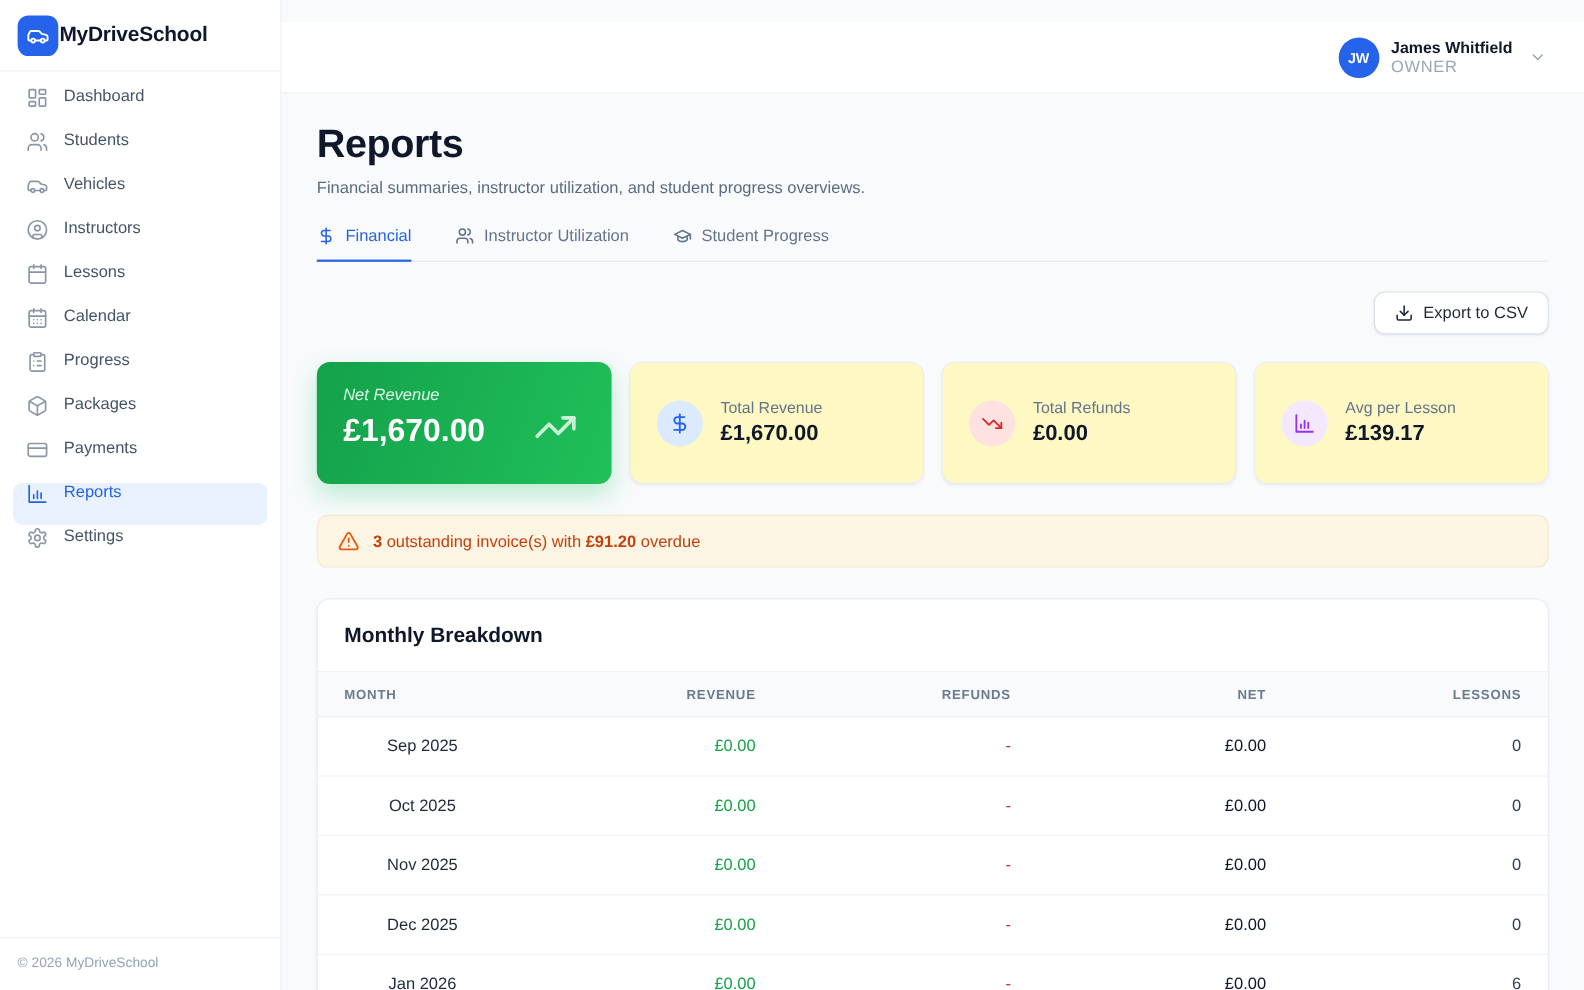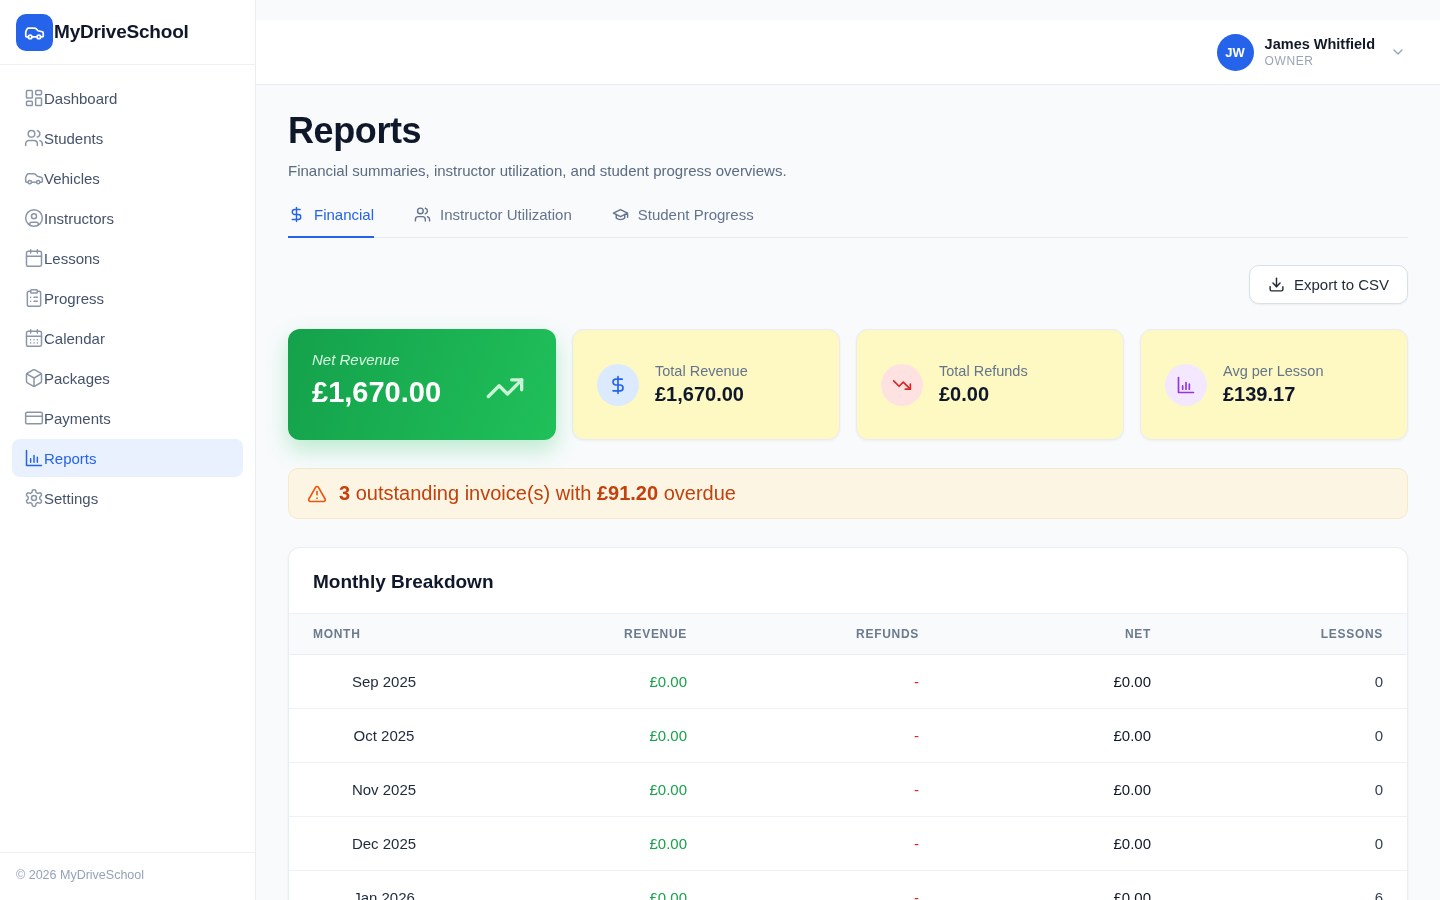--- a/index.html
+++ b/index.html
@@ -25,21 +25,21 @@
   }
   .logo-badge {
     width: 37px; height: 37px; border-radius: 10px; background: #2563eb;
     display: flex; align-items: center; justify-content: center;
     color: #ffffff;
   }
   .brand-name { font-size: 19px; font-weight: 800; color: #0f172a; letter-spacing: -0.2px; }
   .nav { padding: 14px 12px 0 12px; display: flex; flex-direction: column; gap: 2px; }
   .nav-item {
     height: 38px; border-radius: 8px; padding: 0 12px;
-    display: flex; align-items: center; 
+    display: flex; gap: 14px;
     font-size: 15px; color: #45536a; cursor: pointer;
   }
   .nav-item .nav-icon { color: #8a96a8; width: 20px; height: 20px; }
   .nav-item.active { background: #e9f1fe; color: #2563eb; }
   .nav-item.active .nav-icon { color: #2563eb; }
   .sidebar-footer {
     margin-top: auto; border-top: 1px solid #edf1f5;
     padding: 15px 16px 18px 16px; font-size: 12.5px; color: #94a3b8;
   }
 
@@ -51,21 +51,21 @@
     padding: 0 34px; flex-shrink: 0;
   }
   .user-chip { display: flex; align-items: center; gap: 11px; cursor: pointer; }
   .avatar {
     width: 37px; height: 37px; border-radius: 50%; background: #2563eb;
     color: #fff; font-size: 13px; font-weight: 700;
     display: flex; align-items: center; justify-content: center;
   }
   .user-meta { display: flex; flex-direction: column; }
   .user-name { font-size: 14.5px; font-weight: 700; color: #111827; line-height: 18px; }
-  .user-role { font-size: 12px; color: #9aa5b4; letter-spacing: 0.6px; line-height: 16px; }
+  .user-role { font-size: 15px; color: #9aa5b4; letter-spacing: 0.6px; line-height: 16px; }
   .chevron { color: #94a3b8; margin-left: 4px; }
 
   .content { padding: 25px 32px; overflow: hidden; }
   .page-title { font-size: 36px; font-weight: 800; color: #0f172a; letter-spacing: -0.4px; }
   .page-subtitle { margin-top: 10px; font-size: 15px; color: #5b6b80; }
 
   
   .tabs {
     margin-top: 27px; display: flex; gap: 40px;
     border-bottom: 1px solid #e5eaf0;
@@ -112,21 +112,21 @@
   .stat-icon.red    { background: #fee2e2; color: #dc2626; }
   .stat-icon.purple { background: #f3e8ff; color: #9333ea; }
   .stat-label { font-size: 14.5px; color: #64748b; }
   .stat-value { margin-top: 4px; font-size: 20px; font-weight: 700; color: #0f172a; }
 
   
   .alert {
     margin-top: 28px; background: #fdf5e4; border: 1px solid #f5e9cc;
     border-radius: 10px; padding: 13px 18px;
     display: flex; align-items: center; gap: 12px;
-    font-size: 20px; color: #c2410c;
+    font-size: 15px; color: #c2410c;
   }
   .alert .warn-icon { color: #ea580c; flex-shrink: 0; }
   .alert b { font-weight: 700; }
 
   
   .table-card {
     margin-top: 28px; background: #fff; border: 1px solid #e8edf3;
     border-radius: 12px; overflow: hidden;
     box-shadow: 0 1px 3px rgba(16,24,40,0.05);
   }
@@ -214,36 +214,36 @@
           <svg width="20" height="20" viewBox="0 0 24 24" fill="none" stroke="currentColor" stroke-width="1.8" stroke-linecap="round" stroke-linejoin="round">
             <rect x="3" y="4" width="18" height="18" rx="2"></rect>
             <path d="M16 2v4M8 2v4M3 10h18"></path>
           </svg>
         </span>
       <span>Lessons</span>
     </div>
     <div class="nav-item">
       <span class="nav-icon">
           <svg width="20" height="20" viewBox="0 0 24 24" fill="none" stroke="currentColor" stroke-width="1.8" stroke-linecap="round" stroke-linejoin="round">
+            <rect x="3" y="4" width="18" height="18" rx="2"></rect>
+            <path d="M16 2v4M8 2v4M3 10h18"></path>
+            <path d="M8 14h.01M12 14h.01M16 14h.01M8 18h.01M12 18h.01M16 18h.01"></path>
+          </svg>
+        </span>
+      <span>Calendar</span>
+    </div>
+    <div class="nav-item">
+      <span class="nav-icon">
+          <svg width="20" height="20" viewBox="0 0 24 24" fill="none" stroke="currentColor" stroke-width="1.8" stroke-linecap="round" stroke-linejoin="round">
             <rect x="8" y="2" width="8" height="4" rx="1"></rect>
             <path d="M16 4h2a2 2 0 0 1 2 2v14a2 2 0 0 1-2 2H6a2 2 0 0 1-2-2V6a2 2 0 0 1 2-2h2"></path>
             <path d="M12 11h4M12 16h4M8 11h.01M8 16h.01"></path>
           </svg>
         </span>
       <span>Progress</span>
-    </div>
-    <div class="nav-item">
-      <span class="nav-icon">
-          <svg width="20" height="20" viewBox="0 0 24 24" fill="none" stroke="currentColor" stroke-width="1.8" stroke-linecap="round" stroke-linejoin="round">
-            <rect x="3" y="4" width="18" height="18" rx="2"></rect>
-            <path d="M16 2v4M8 2v4M3 10h18"></path>
-            <path d="M8 14h.01M12 14h.01M16 14h.01M8 18h.01M12 18h.01M16 18h.01"></path>
-          </svg>
-        </span>
-      <span>Calendar</span>
     </div>
     <div class="nav-item">
       <span class="nav-icon">
           <svg width="20" height="20" viewBox="0 0 24 24" fill="none" stroke="currentColor" stroke-width="1.8" stroke-linecap="round" stroke-linejoin="round">
             <path d="M21 8a2 2 0 0 0-1-1.73l-7-4a2 2 0 0 0-2 0l-7 4A2 2 0 0 0 3 8v8a2 2 0 0 0 1 1.73l7 4a2 2 0 0 0 2 0l7-4A2 2 0 0 0 21 16Z"></path>
             <path d="m3.3 7 8.7 5 8.7-5"></path>
             <path d="M12 22V12"></path>
           </svg>
         </span>
       <span>Packages</span>

